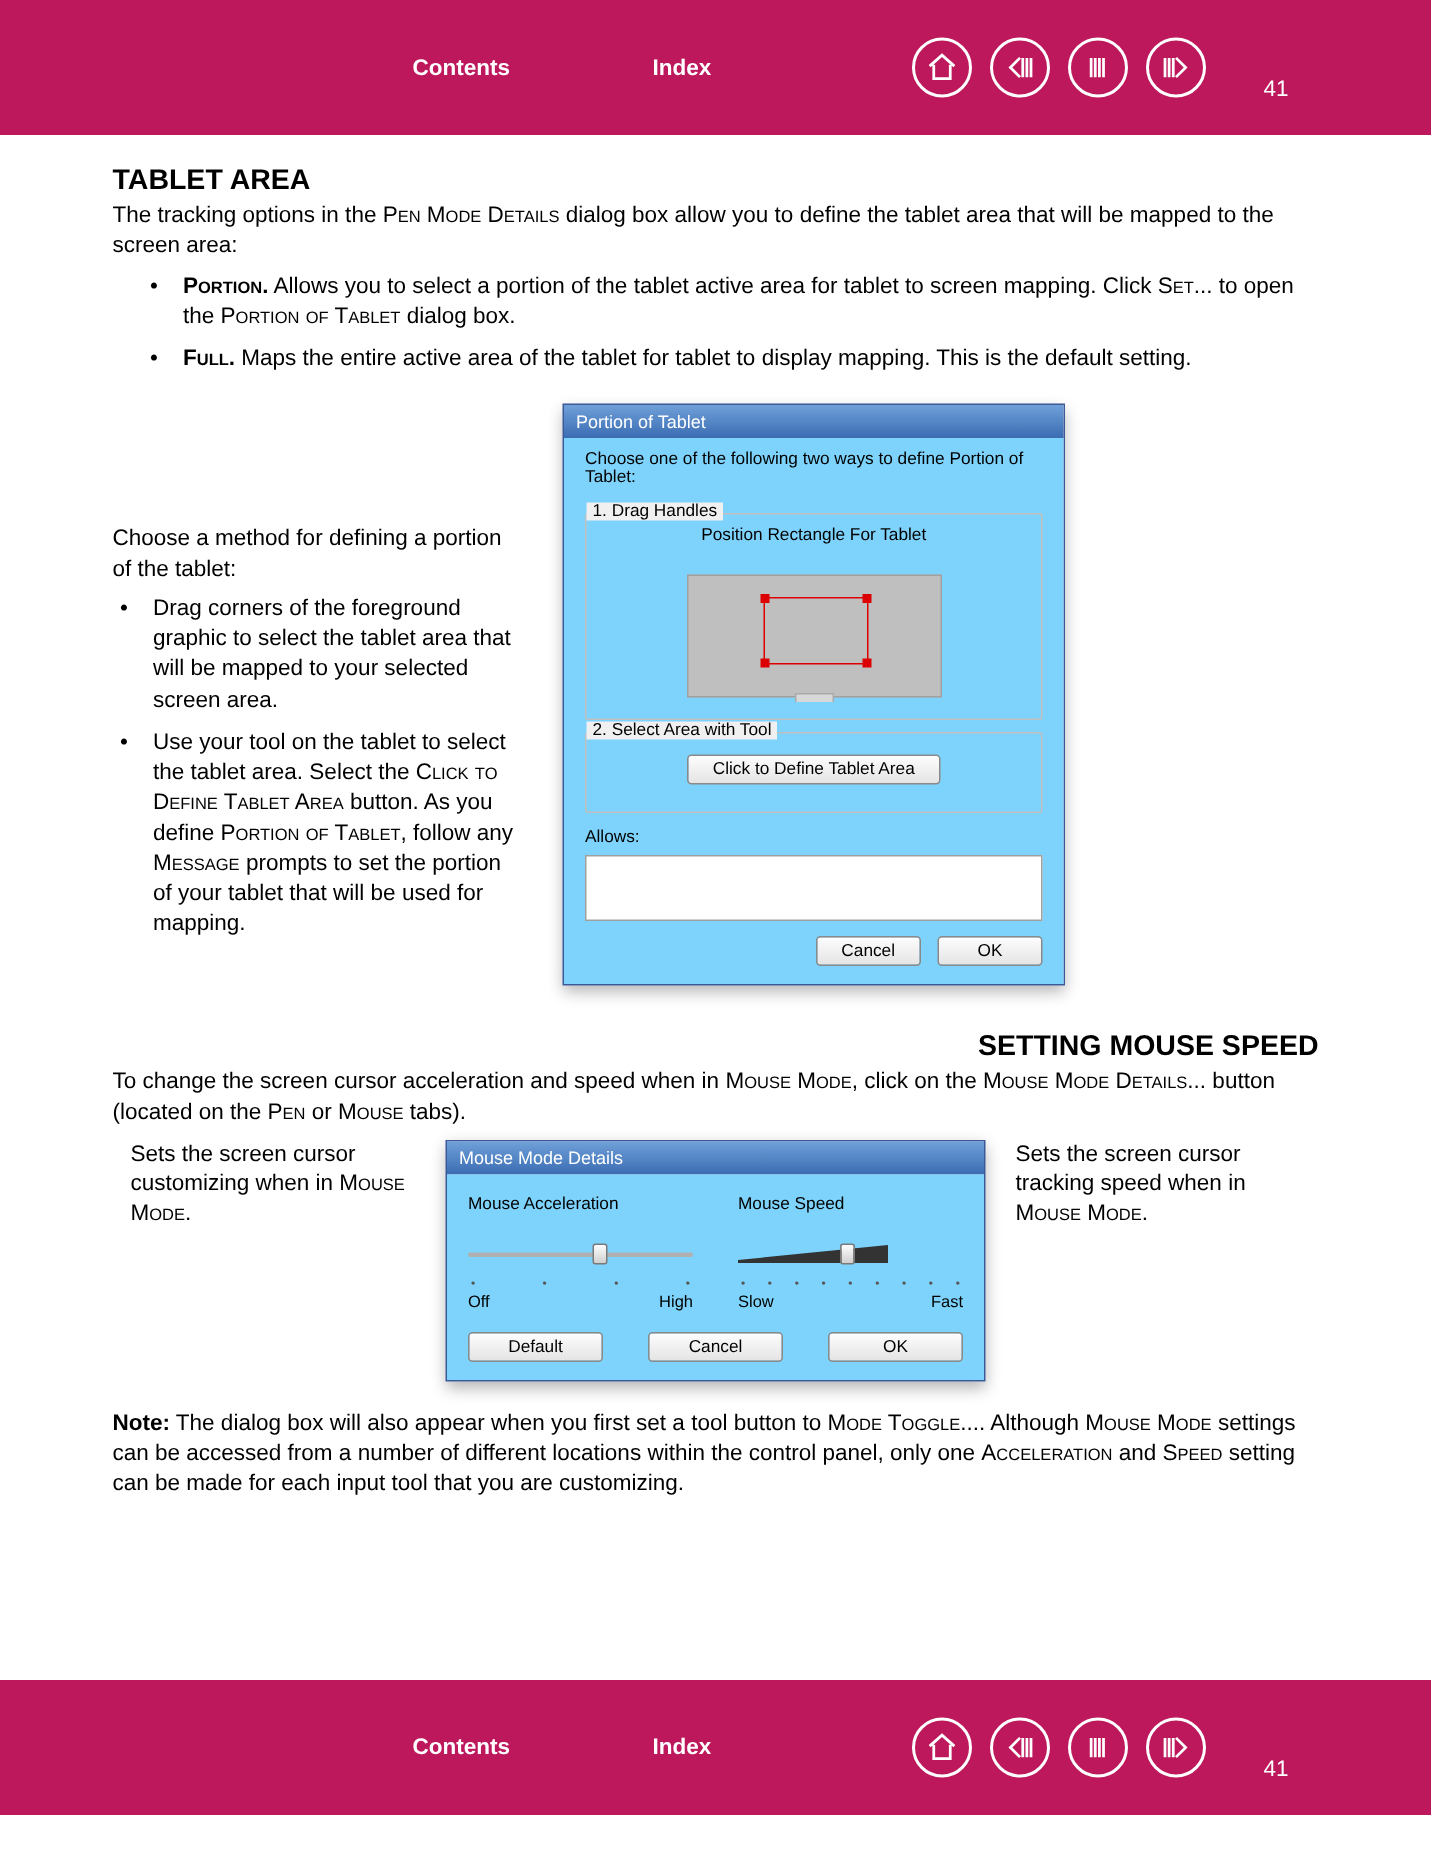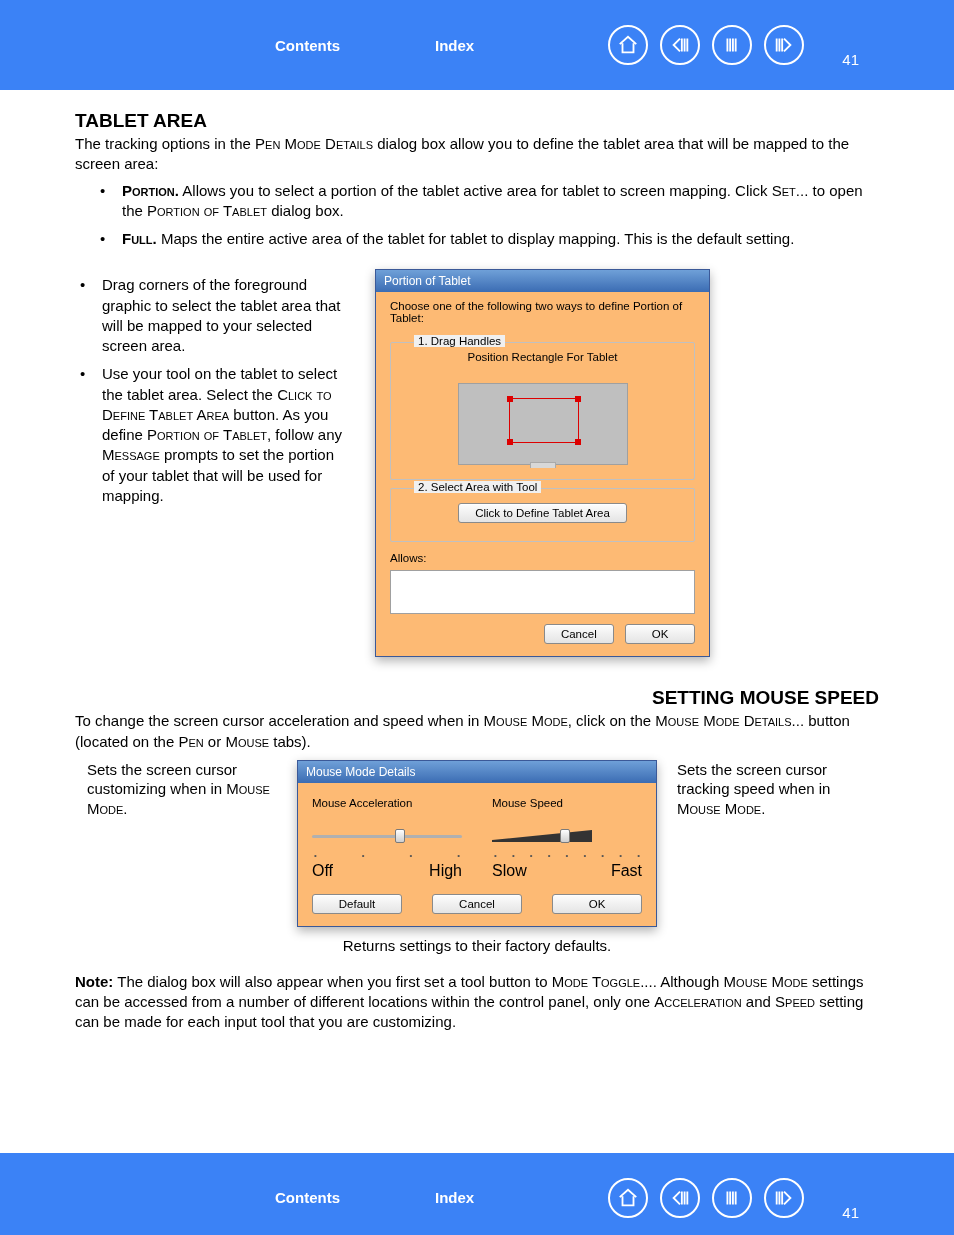--- a/index.html
+++ b/index.html
@@ -5,21 +5,21 @@
   * { box-sizing: border-box; margin: 0; padding: 0; }
   body {
     font-family: Arial, Helvetica, sans-serif;
     font-size: 15px;
     color: #000;
     background: #fff;
     width: 954px;
     margin: 0 auto;
   }
   .black-bar {
-    background: #3b82f6;
+    background: #be185d;
     height: 90px;
     display: flex;
     align-items: center;
     justify-content: flex-end;
     padding-right: 81px;
     position: relative;
     margin-bottom: 20px;
   }
   .black-bar.bottom { margin-top: 120px; margin-bottom: 0; }
   .bar-link {
@@ -103,35 +103,35 @@
     font-size: 11.5px;
     color: #000;
   }
   .dialog-title {
     background: linear-gradient(#6fa0d8, #3b6cb3);
     color: #fff;
     padding: 4px 8px;
     font-size: 12px;
   }
   .dialog-body {
-    background: #fdba74;
+    background: #7dd3fc;
     padding: 8px 14px 12px;
   }
   .portion-dialog { width: 335px; }
   .group {
     border: 1px solid #c0c0c0;
     border-radius: 2px;
     margin-top: 8px;
     padding: 8px 10px 10px;
     position: relative;
   }
   .group-label {
     position: absolute;
     top: -8px;
-    left: 23px;
+    left: 0;
     background: #f0f0f0;
     padding: 0 4px;
     font-size: 11.5px;
   }
   .rect-area {
     background: #bfbfbf;
     border: 1px solid #a0a0a0;
     width: 170px;
     height: 82px;
     margin: 20px auto 4px;
@@ -212,21 +212,21 @@
     border-radius: 2px;
   }
   .ticks {
     display: flex;
     justify-content: space-between;
     font-size: 8px;
     color: #555;
     margin-top: 4px;
     padding: 0 2px;
   }
-  .range-labels { display: flex; justify-content: space-between; font-size: 16px; margin-top: 2px; align-items: center; }
+  .range-labels { display: flex; justify-content: space-between; font-size: 11px; margin-top: 2px; align-items: center; }
   .mm-btn-row { display: flex; gap: 30px; margin-top: 14px; }
   .mm-btn-row .win-btn { flex: 1; text-align: center; }
   .callout {
     width: 190px;
     font-size: 15px;
     line-height: 1.3;
   }
   .defaults-note { text-align: center; margin-top: 10px; font-size: 15px; }
   .note-block { margin-top: 18px; font-size: 15px; line-height: 1.35; }
 </style>
@@ -272,20 +272,21 @@
     <li>
       <span class="bold smallcaps">Portion.</span><span>  Allows you to select a portion of the tablet active area for tablet to screen mapping.  Click </span><span class="smallcaps">Set</span><span>... to open the </span><span class="smallcaps">Portion of Tablet</span><span> dialog box.</span>
     </li>
     <li>
       <span class="bold smallcaps">Full.</span><span>  Maps the entire active area of the tablet for tablet to display mapping.  This is the default setting.</span>
     </li>
   </ul>
 
   <div class="dialog-row">
     <div class="side-text">
+      <p style="margin-top:80px">Choose a method for defining a portion of the tablet:</p>
       <ul class="bullets">
         <li>Drag corners of the foreground graphic to select the tablet area that will be mapped to your selected screen area.</li>
         <li>
           <span>Use your tool on the tablet to select the tablet area.  Select the </span><span class="smallcaps">Click to Define Tablet Area</span><span> button.  As you define </span><span class="smallcaps">Portion of Tablet</span><span>, follow any  </span><span class="smallcaps">Message</span><span> prompts to set the portion of your tablet that will be used for mapping.</span>
         </li>
       </ul>
     </div>
 
     <div class="dialog portion-dialog">
       <div class="dialog-title">Portion of Tablet</div>
@@ -382,21 +383,20 @@
           <span class="win-btn">OK</span>
         </div>
       </div>
     </div>
 
     <div class="callout" style="text-align:left;">
       <span>Sets the screen cursor tracking speed when in </span><span class="smallcaps">Mouse Mode</span><span>.</span>
     </div>
   </div>
 
-  <div class="defaults-note">Returns settings to their factory defaults.</div>
 
   <p class="note-block">
     <span class="bold">Note:</span>
     <span>The dialog box will also appear when you first set a tool button to </span><span class="smallcaps">Mode Toggle</span><span>....  Although </span><span class="smallcaps">Mouse Mode</span><span> settings can be accessed from a number of different locations within the control panel, only one </span><span class="smallcaps">Acceleration</span><span> and </span><span class="smallcaps">Speed</span><span> setting can be made for each input tool that you are customizing.</span>
   </p>
 
 </div>
 
 <div class="black-bar bottom">
   <span class="bar-link contents">Contents</span>

